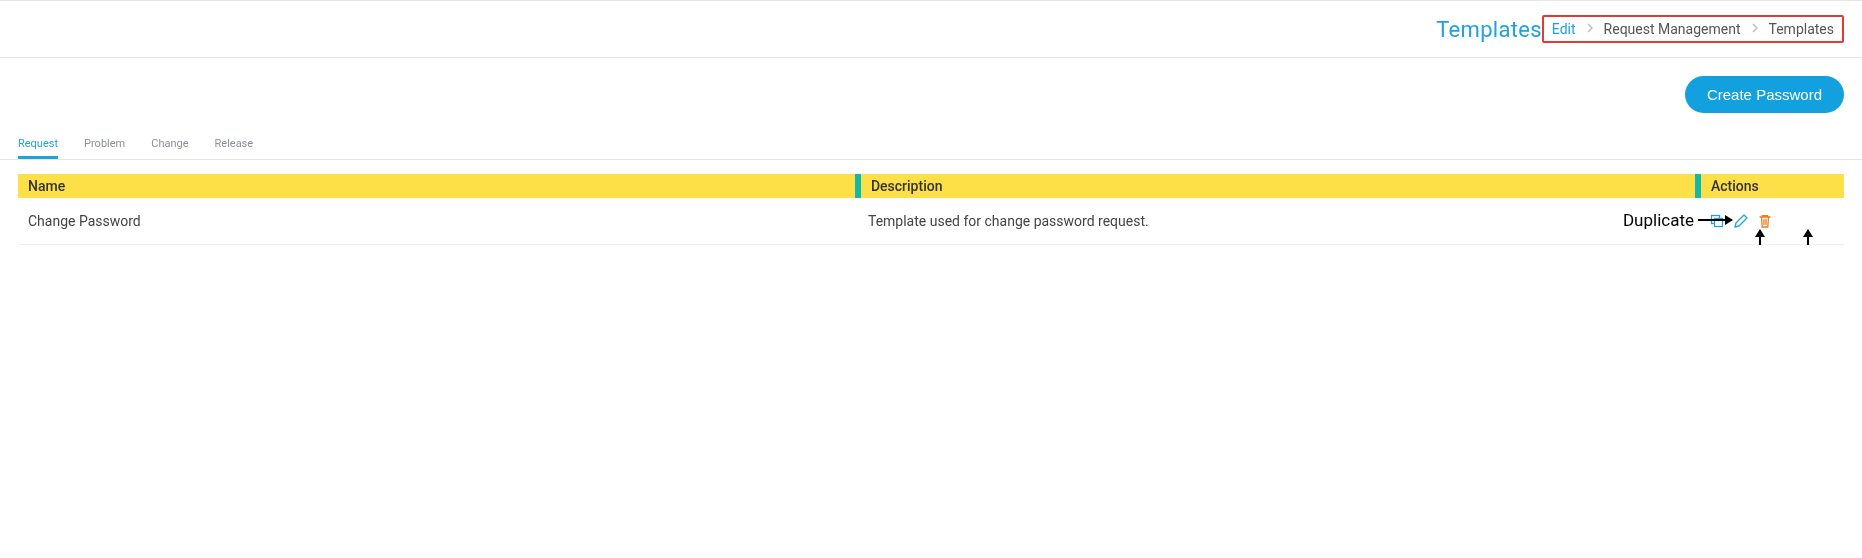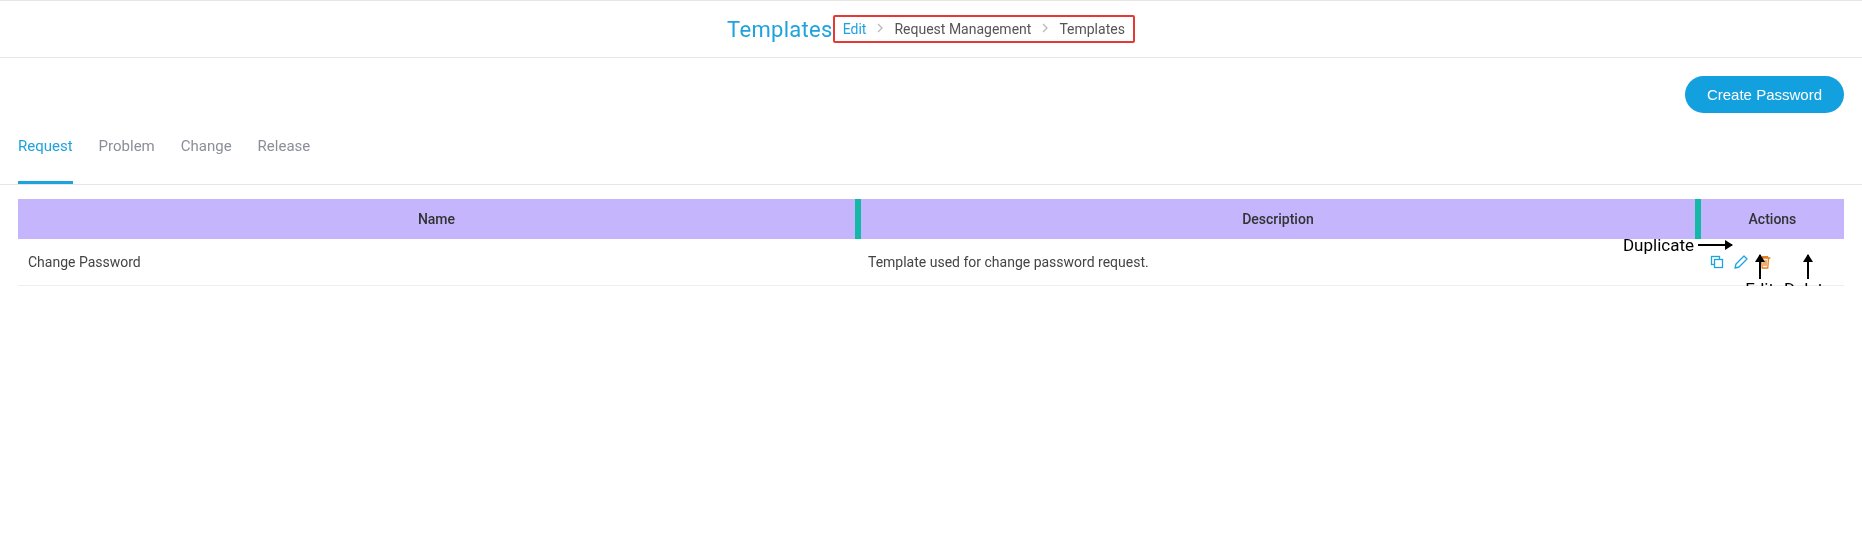--- a/index.html
+++ b/index.html
@@ -4,21 +4,21 @@
 <style>
   * { box-sizing: border-box; margin: 0; padding: 0; }
   body {
     font-family: -apple-system, BlinkMacSystemFont, "Segoe UI", Roboto, Arial, sans-serif;
     background: #fff;
     color: #333;
     width: 1862px;
   }
   .header-bar {
     display: flex;
-    justify-content: center;
+    justify-content: flex-end;
     align-items: center;
     padding: 14px 18px 14px 18px;
     border-bottom: 1px solid #e6e6e6;
     border-top: 1px solid #e6e6e6;
     background: #fff;
   }
   .page-title {
     color: #1EA3DE;
     font-size: 22px;
     font-weight: 400;
@@ -60,43 +60,43 @@
     font-size: 15px;
     cursor: pointer;
   }
   .tabs {
     display: flex;
     gap: 26px;
     padding: 24px 18px 0 18px;
     border-bottom: 1px solid #e6e6e6;
   }
   .tab {
-    padding-bottom: 26px;
+    padding-bottom: 6px;
     color: #8a8f98;
-    font-size: 15px;
+    font-size: 11px;
     cursor: pointer;
     border-bottom: 3px solid transparent;
   }
   .tab.active {
     color: #1EA3DE;
     border-bottom-color: #1EA3DE;
   }
   .table-wrap {
     padding: 14px 18px 0 18px;
   }
   table {
     width: 100%;
     border-collapse: collapse;
   }
   thead th {
-    background: #c4b5fd;
-    text-align: center;
+    background: #fde047;
+    text-align: left;
     font-weight: 500;
     font-size: 14px;
-    padding: 12px 10px;
+    padding: 4px 10px;
     color: #333;
   }
   thead th + th {
     border-left: 6px solid #14b8a6;
     margin-top: 39px;
   }
   tbody td {
     padding: 14px 10px;
     font-size: 14px;
     color: #444;

